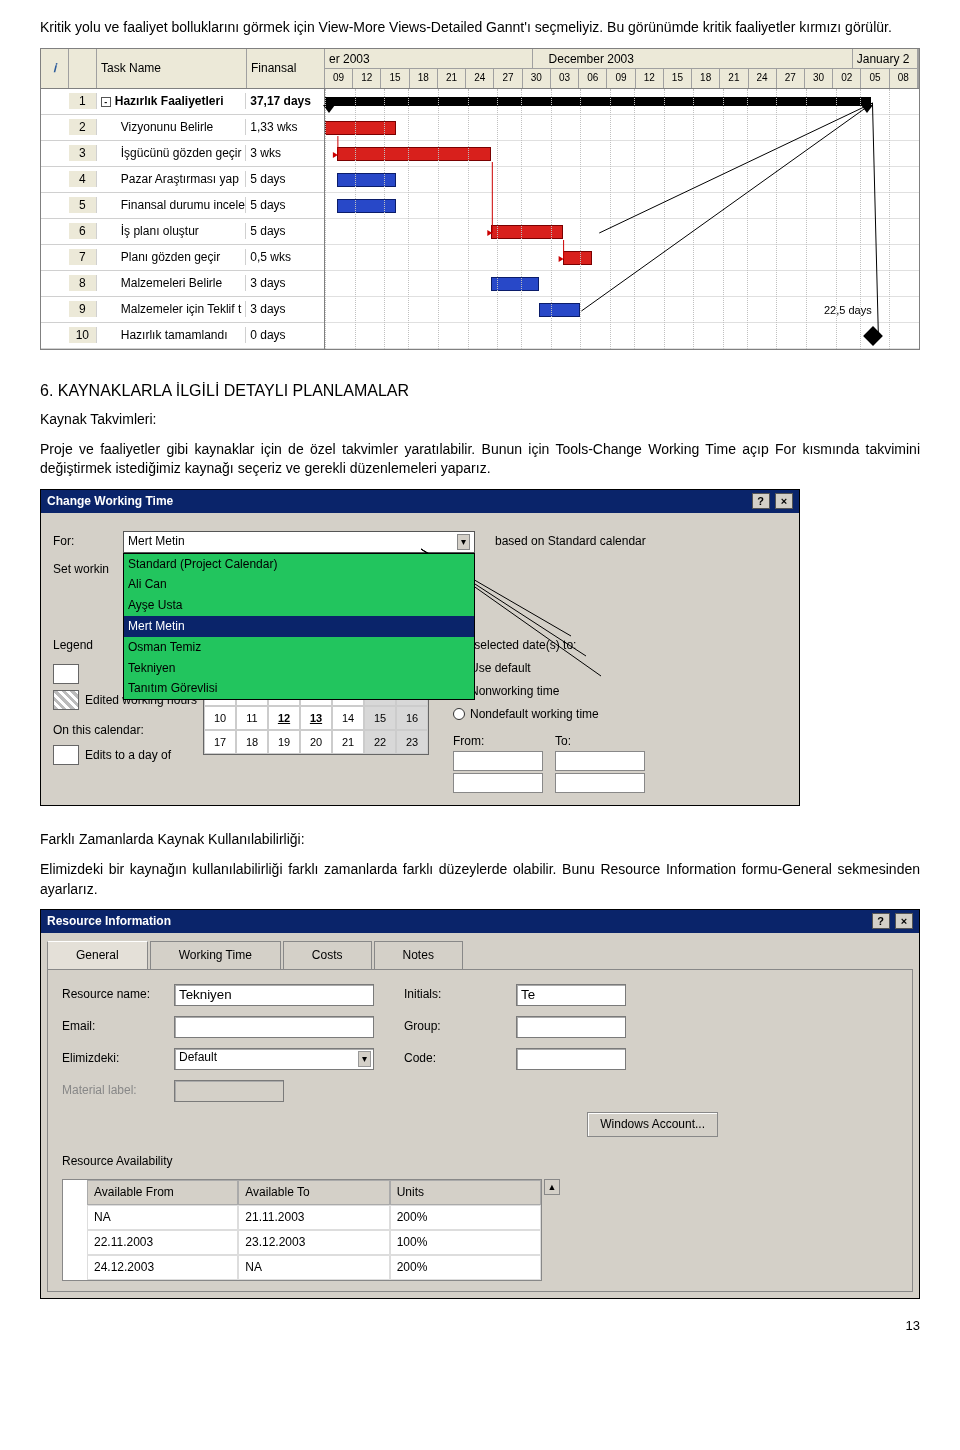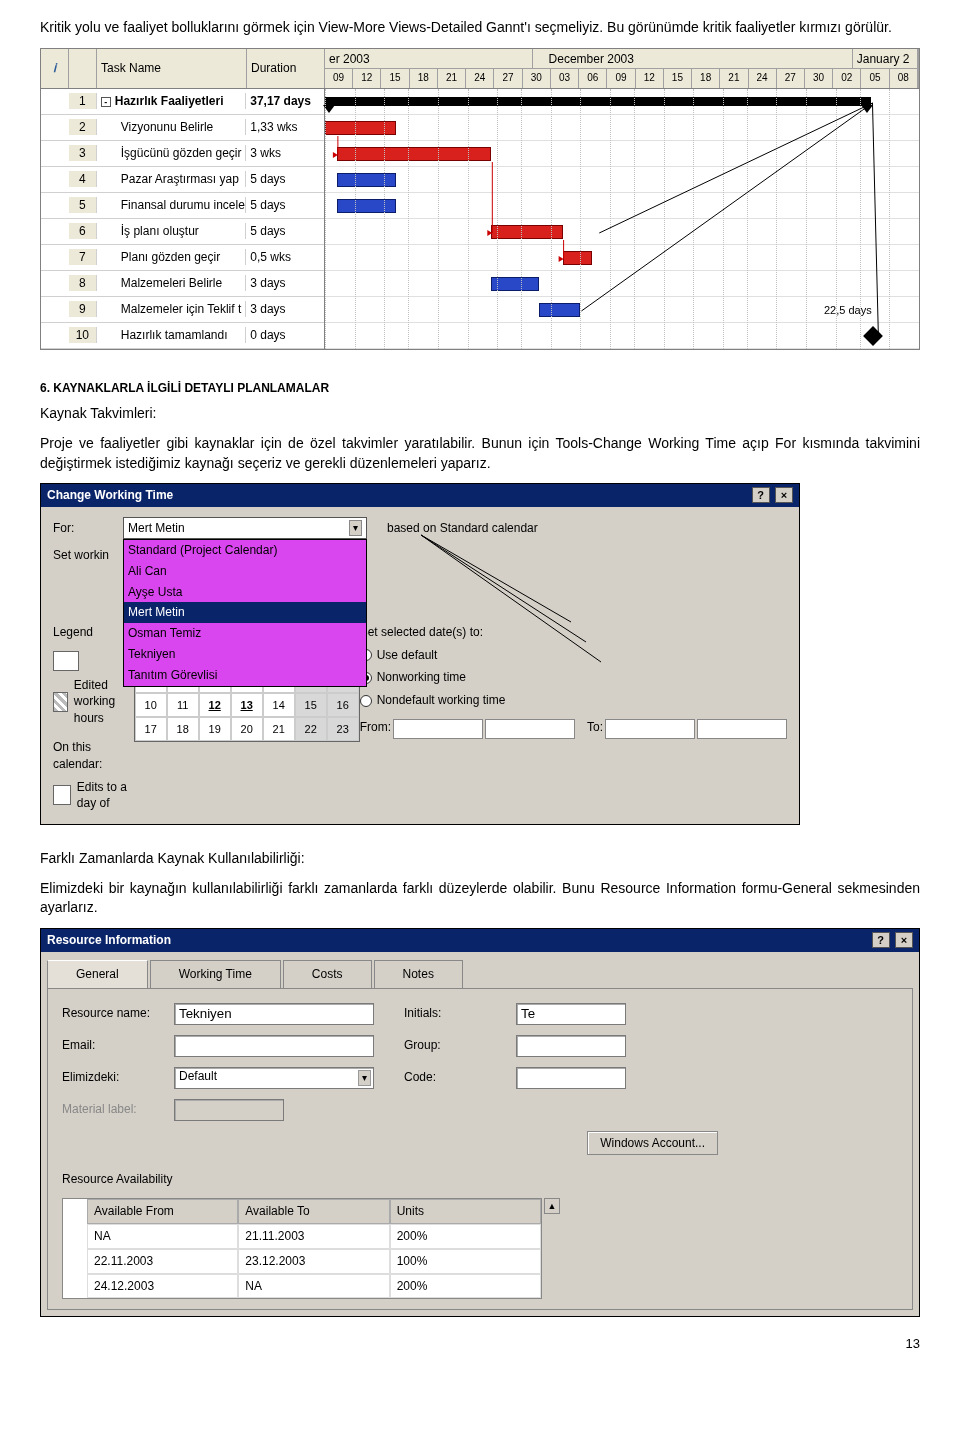--- a/index.html
+++ b/index.html
@@ -66,52 +66,52 @@
   .summary-bar::before { left: -2px; }
   .summary-bar::after  { right: -2px; }
   .bar-red  { position: absolute; height: 14px; top: 6px; background: #d8201c; border: 1px solid #7a0000; }
   .bar-blue { position: absolute; height: 14px; top: 6px; background: #2848c8; border: 1px solid #0a1c6a; }
   .diamond {
     position: absolute; width: 14px; height: 14px; background: #000; transform: rotate(45deg); top: 6px;
   }
   .bar-label { position: absolute; font-size: 11px; white-space: nowrap; }
 
   
-  h2.section { font-size: 12px; font-weight: bold; margin: 12px 0 8px; }
+  h2.section { font-size: 16px; font-weight: normal; margin: 12px 0 8px; }
 
   
   .dlg {
     width: 760px;
     background: #d4d0c8;
     border: 1px solid #000;
     margin: 6px 0 24px 0;
     position: relative;
     font-size: 12px;
   }
   .dlg-title {
     background: #0a246a; color: #fff; padding: 3px 6px; display:flex; justify-content:space-between; align-items:center;
     font-weight: bold;
   }
   .dlg-title .btns span {
     display:inline-block; width:18px; height:16px; background:#d4d0c8; color:#000; text-align:center; font-size:11px; border:1px solid #555; margin-left:2px; line-height:14px;
   }
-  .dlg-body { padding: 10px 12px 12px 12px; position:relative; }
+  .dlg-body { padding: 10px 0 12px 12px; position:relative;margin-top:8px; }
   .fld-row { display:flex; align-items:center; margin-bottom:8px; }
   .fld-row label { width: 70px; }
   .combo-open {
-    position: relative; width: 244px;
+    position: relative; width: 352px;
   }
   .combo-open .combo-btn {
     background:#fff; border:1px solid #555; height:22px; display:flex; align-items:center; padding:0 4px;
   }
   .combo-open .combo-btn::after {
     content:"▾"; margin-left:auto; background:#d4d0c8; border:1px solid #888; padding:0 3px; font-size:10px;
   }
   .combo-open .drop {
-    position:absolute; top:22px; left:0; right:0; background:#d946ef; border:1px solid #000; z-index:2;
+    position:absolute; top:22px; left:0; right:0; background:#22c55e; border:1px solid #000; z-index:2;
   }
   .combo-open .drop div { padding:2px 4px; }
   .combo-open .drop div.sel { background:#0a246a; color:#fff; }
   .legend { display:flex; flex-direction:column; gap:6px; margin-top:10px; }
   .legend div { display:flex; align-items:center; gap:6px; }
   .legend .sw { width:26px; height:20px; border:1px solid #666; background:#fff; }
   .legend .sw.edit { background: repeating-linear-gradient(45deg,#bbb,#bbb 3px,#fff 3px,#fff 6px); }
   .cal-grid {
     border:1px solid #666; background:#fff; display:inline-block;
   }
@@ -122,21 +122,21 @@
   .cal-grid .cal-row { display:flex; }
   .cal-grid .cal-row div {
     width:32px; height:24px; border:1px solid #ccc; text-align:center; font-size:11px; line-height:22px; background:#fff;
   }
   .cal-grid .cal-row div.gray { background:#d8d8d8; }
   .radio-group { display:flex; flex-direction:column; gap:6px; margin-top:6px; }
   .radio-group div { display:flex; align-items:center; gap:5px; }
   .radio { width:12px; height:12px; border-radius:50%; border:1px solid #333; background:#fff; position:relative; }
   .radio.checked::after { content:""; position:absolute; inset:2px; background:#000; border-radius:50%; }
   .ft-inputs { display:flex; gap:12px; margin-top:10px; }
-  .ft-inputs div { display:flex; flex-direction:row; gap:2px; }
+  .ft-inputs div { display:flex; flex-direction:column; gap:2px; }
   .ft-inputs input { width:90px; height:20px; border:1px solid #888; background:#fff; }
 
   .dlg-mid { display:flex; margin-top:60px; }
   .dlg-left { width: 150px; }
   .dlg-center { width: 250px; }
   .dlg-right { flex:1; }
 
   
   .dlg2 {
     width: 880px;
@@ -191,21 +191,21 @@
 </head>
 <body>
 
 <p class="para">Kritik yolu ve faaliyet bolluklarını görmek için View-More Views-Detailed Gannt'ı seçmeliyiz. Bu görünümde kritik faaliyetler kırmızı görülür.</p>
 
 <div class="gantt-wrap">
   <div class="gantt-hdr">
     <div class="col-info">ℹ</div>
     <div class="col-id"></div>
     <div class="col-task">Task Name</div>
-    <div class="col-dur">Duration</div>
+    <div class="col-dur">Finansal</div>
     <div class="col-time">
       <div class="time-top">
         <div class="m1">er 2003</div>
         <div class="m2">December 2003</div>
         <div class="m3">January 2</div>
       </div>
       <div class="time-bot" id="time-days">
           <div>09</div>
           <div>12</div>
           <div>15</div>

